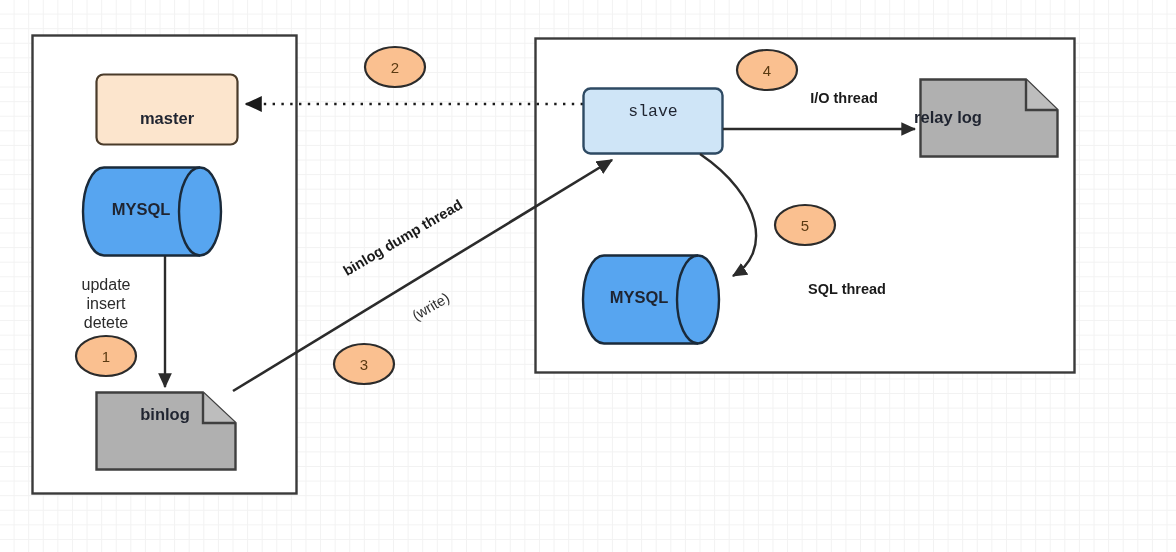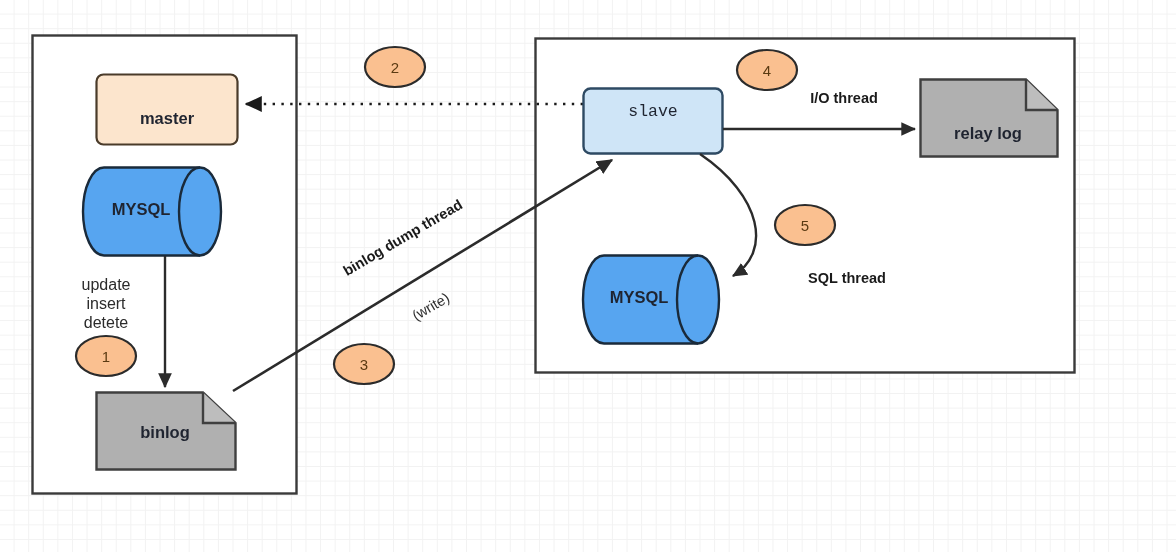--- a/index.html
+++ b/index.html
@@ -157,39 +157,39 @@
     <ellipse cx="395" cy="67" rx="30" ry="20" fill="#fac090" stroke="#2b2b2b" stroke-width="2.2"></ellipse>
     <ellipse cx="364" cy="364" rx="30" ry="20" fill="#fac090" stroke="#2b2b2b" stroke-width="2.2"></ellipse>
     <ellipse cx="767" cy="70" rx="30" ry="20" fill="#fac090" stroke="#2b2b2b" stroke-width="2.2"></ellipse>
     <ellipse cx="805" cy="225" rx="30" ry="20" fill="#fac090" stroke="#2b2b2b" stroke-width="2.2"></ellipse>
   </svg>
 
   <div class="lbl lbl-center node-text" style="left:167px; top:119px;">master</div>
 
   <div class="lbl lbl-center node-text" style="left:141px; top:210px;">MYSQL</div>
 
-  <div class="lbl lbl-center node-text" style="left:165px; top:433px;">binlog</div>
+  <div class="lbl lbl-center node-text" style="left:165px; top:415px;">binlog</div>
 
   <div class="lbl lbl-center node-text-plain" style="left:653px; top:112px;font-family:Liberation Mono, monospace;">slave</div>
 
   <div class="lbl lbl-center node-text" style="left:639px; top:298px;">MYSQL</div>
 
-  <div class="lbl lbl-center node-text" style="left:988px; top:118px;margin-top:16px;">relay log</div>
+  <div class="lbl lbl-center node-text" style="left:948px; top:118px;">relay log</div>
 
   <div class="lbl lbl-center badge-text" style="left:106px; top:357px;">1</div>
   <div class="lbl lbl-center badge-text" style="left:395px; top:68px;">2</div>
   <div class="lbl lbl-center badge-text" style="left:364px; top:365px;">3</div>
   <div class="lbl lbl-center badge-text" style="left:767px; top:71px;">4</div>
   <div class="lbl lbl-center badge-text" style="left:805px; top:226px;">5</div>
 
   <div class="lbl lbl-center crud-text" style="left:106px; top:304px;">update
 insert
 detete</div>
 
   <div class="lbl lbl-center edge-text-bold rot-binlogdump" style="left:403px; top:238px;">binlog dump thread</div>
 
   <div class="lbl lbl-center edge-text-plain rot-write" style="left:431px; top:307px;">(write)</div>
 
   <div class="lbl lbl-center edge-text-bold" style="left:844px; top:99px;">I/O thread</div>
 
-  <div class="lbl lbl-center edge-text-bold" style="left:847px; top:279px;text-align:right;">SQL thread</div>
+  <div class="lbl lbl-center edge-text-bold" style="left:847px; top:290px;text-align:right;">SQL thread</div>
 
 </div>
 
 </body></html>

